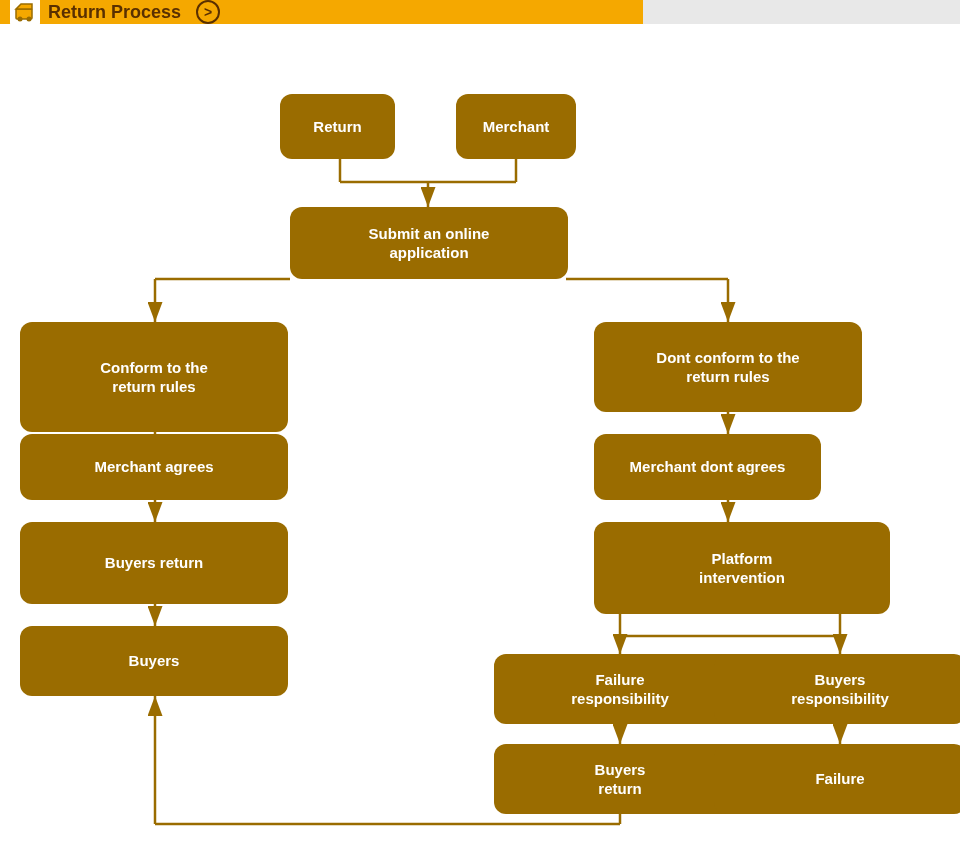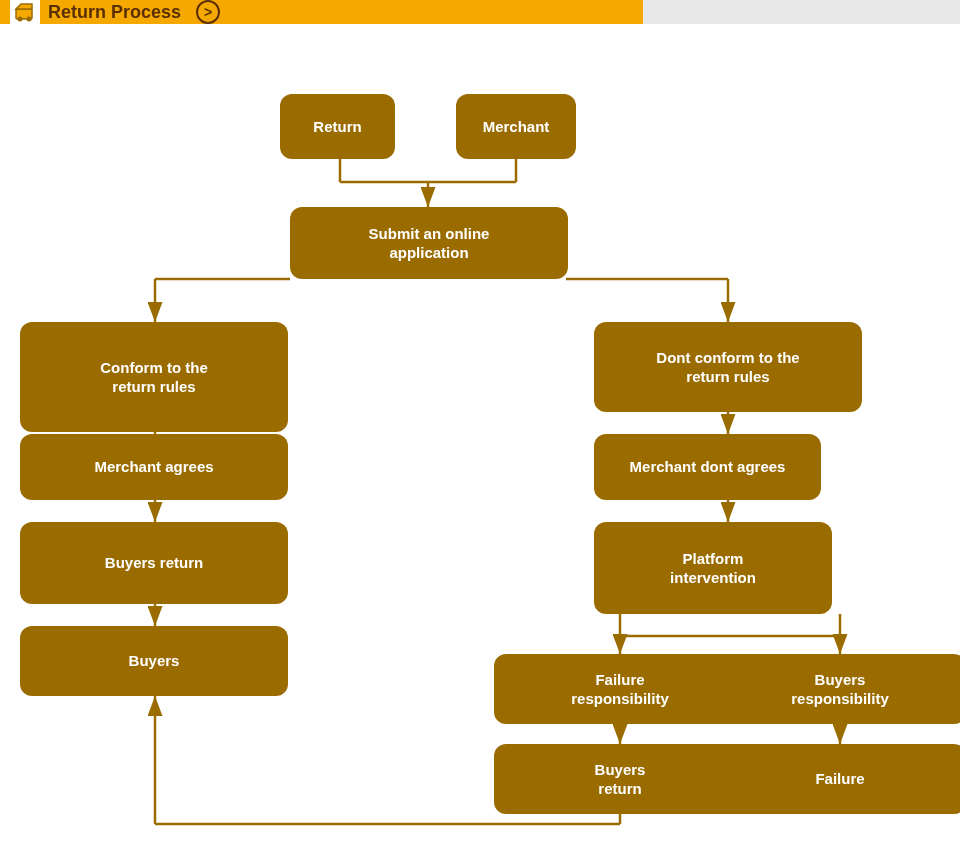--- a/index.html
+++ b/index.html
@@ -190,21 +190,21 @@
   </div>
 
   <div class="box" style="left:594px; top:410px; width:227px; height:66px;">
     <span>Merchant dont agrees</span>
   </div>
 
   <div class="box" style="left:20px; top:498px; width:268px; height:82px;">
     <span>Buyers return</span>
   </div>
 
-  <div class="box" style="left:594px; top:498px; width:238px; height:92px;">
+  <div class="box" style="left:594px; top:498px; width:296px; height:92px;">
     <span style="white-space:pre-line;">Platform
 intervention</span>
   </div>
 
   <div class="box" style="left:20px; top:602px; width:268px; height:70px;">
     <span>Buyers</span>
   </div>
 
   <div class="box" style="left:494px; top:630px; width:252px; height:70px;">
     <span style="white-space:pre-line;">Failure

